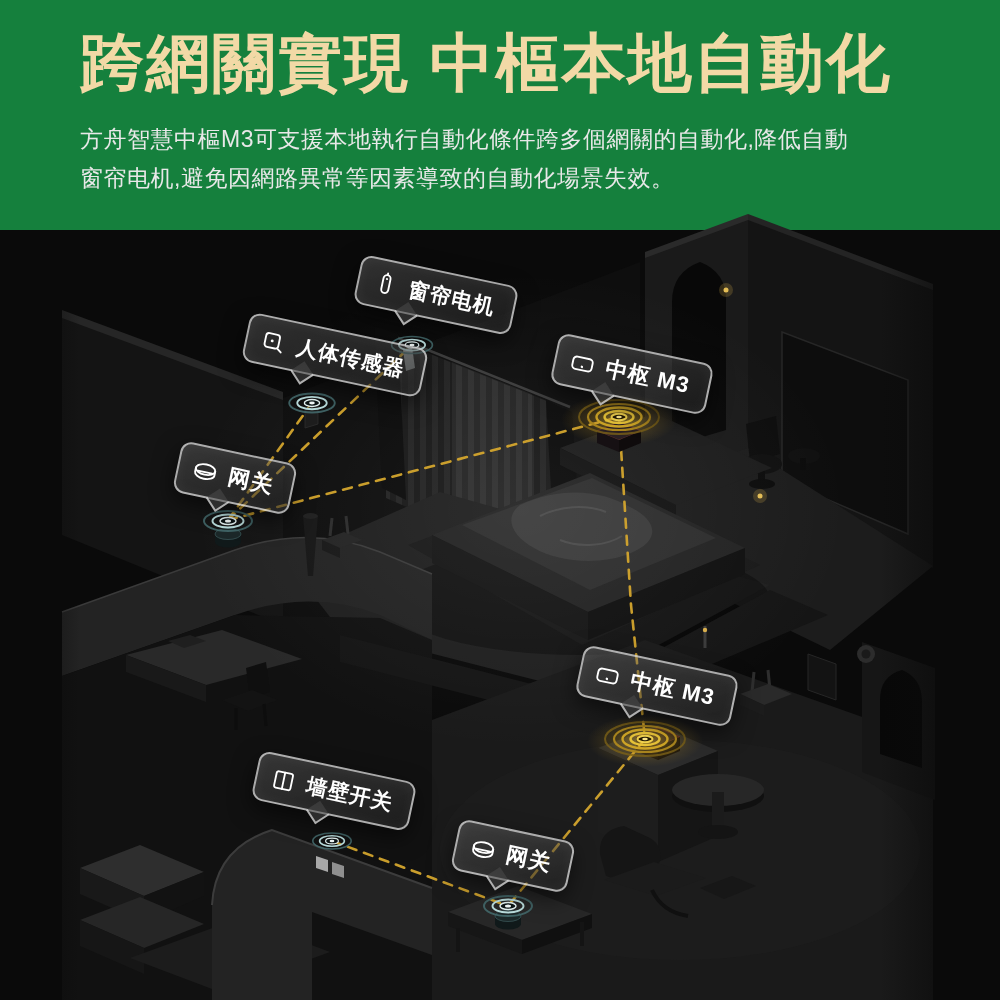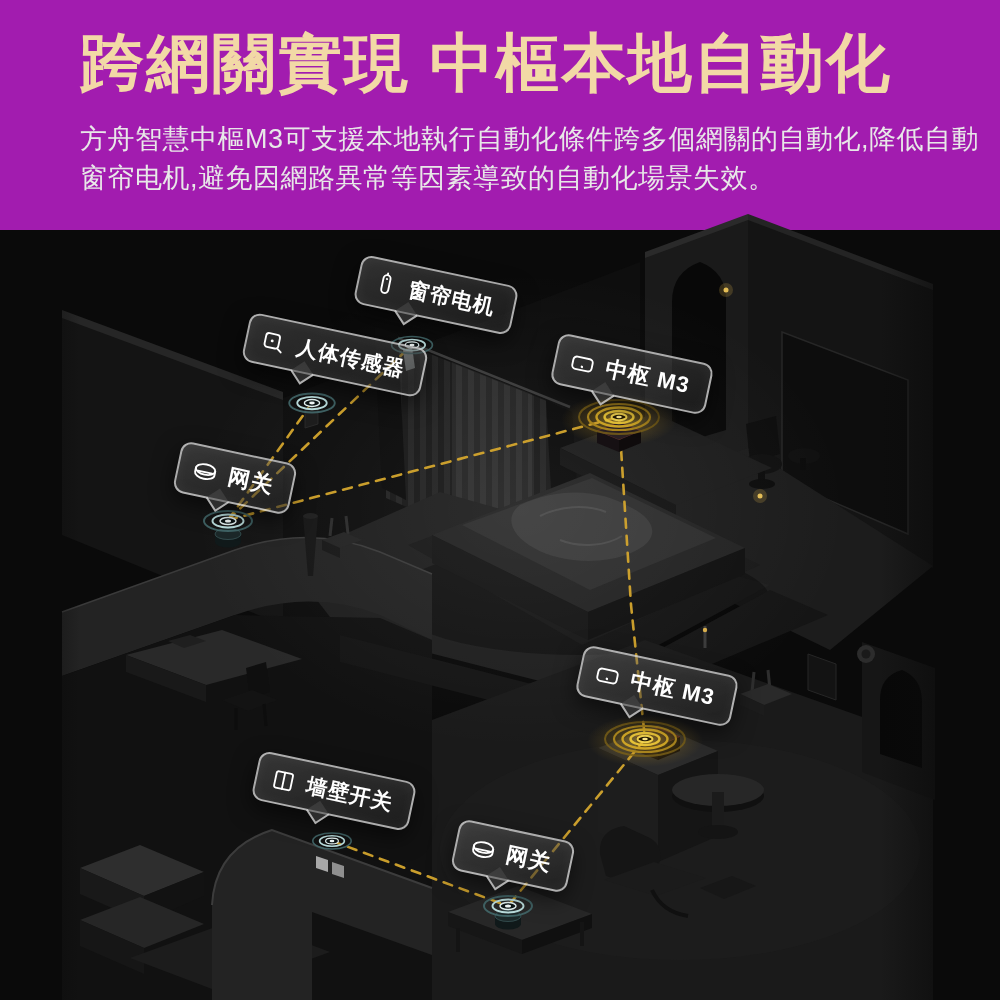--- a/index.html
+++ b/index.html
@@ -1,29 +1,29 @@
 <!DOCTYPE html>
 <html><head>
 <meta charset="utf-8">
 <style>
   * { margin:0; padding:0; box-sizing:border-box; }
   html,body { background:#000; }
   body { font-family:"Liberation Sans","DejaVu Sans",sans-serif; }
   #stage {
     position:relative; width:1000px; height:1000px;
-    background:#a21caf; overflow:hidden;
+    background:#15803d; overflow:hidden;
   }
   
   .hdr { position:absolute; left:80px; top:28px; width:860px; z-index:5; }
   .hdr h1 {
     font-size:64px; line-height:1.1; font-weight:900;
     color:#f2d9a6; letter-spacing:2px; white-space:nowrap;
   }
   .hdr p {
-    margin-top:22px; font-size:27px; line-height:39px;
+    margin-top:22px; font-size:23px; line-height:39px;
     color:#e8e8e8; font-weight:400; letter-spacing:0.5px;
   }
   .hdr p span { display:block; white-space:nowrap; }
   
   #scene-svg { position:absolute; left:0; top:0; z-index:1; }
   
   .tag {
     position:absolute; z-index:10;
     display:flex; align-items:center; gap:10px;
     padding:9px 18px 9px 13px;

